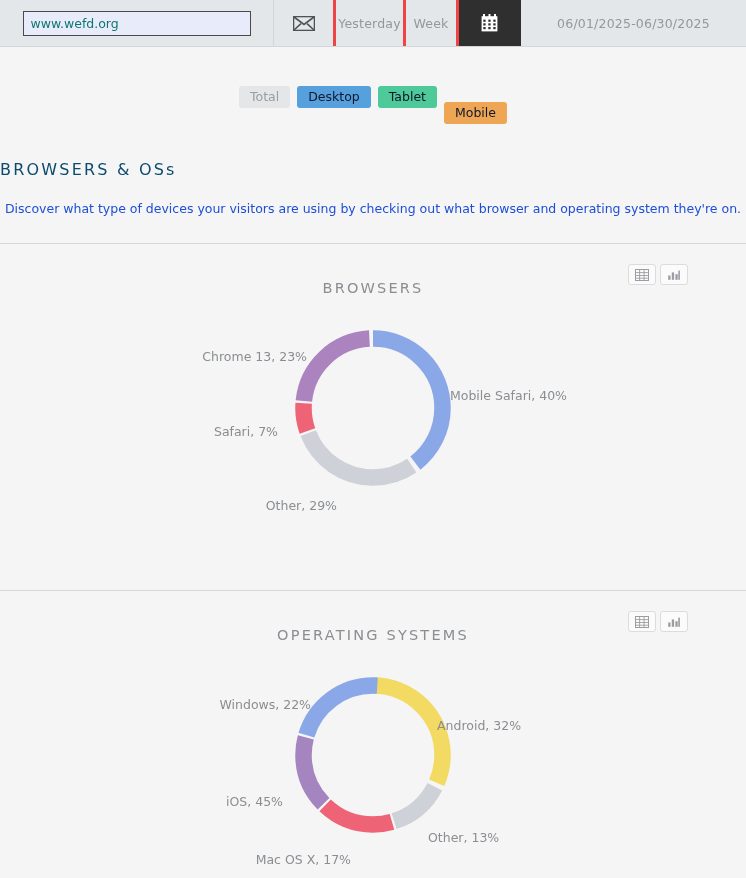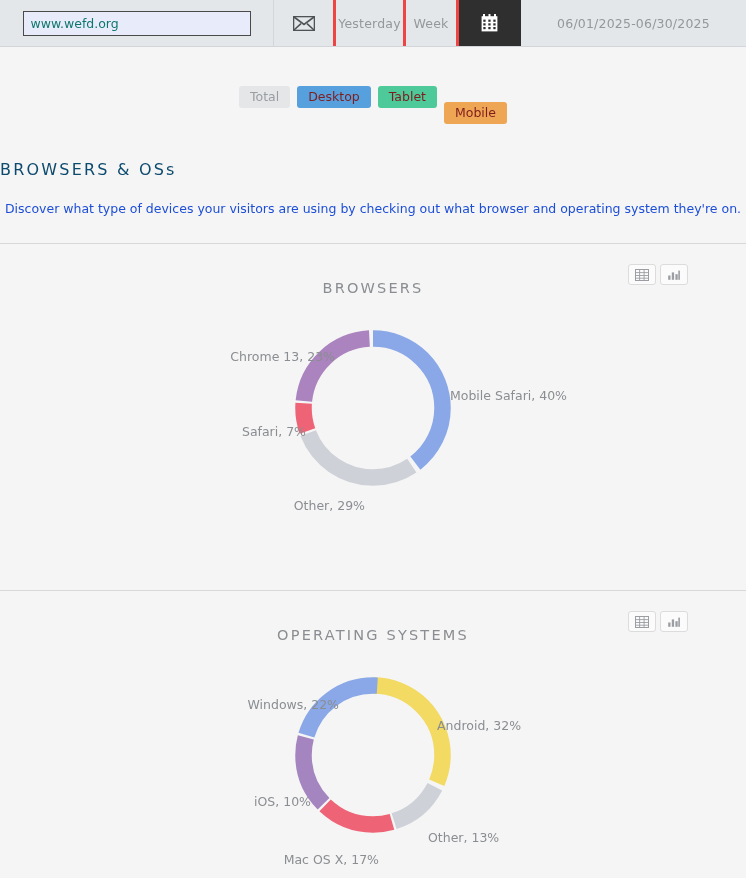--- a/index.html
+++ b/index.html
@@ -87,21 +87,21 @@
     justify-content: center;
     gap: 7px;
     padding-top: 39px;
   }
   .pill {
     height: 22px;
     line-height: 22px;
     padding: 0 11px;
     border-radius: 3px;
     font-size: 12.5px;
-    color: #7f1d1d;
+    color: #0f172a;
     text-align: center;
     cursor: pointer;
     user-select: none;
   }
   .pill-total { background: #e4e6e8; color: #9a9da1; }
   .pill-desktop { background: #57a0de; }
   .pill-tablet { background: #4ec99a; }
   .pill-mobile { background: #efa654; margin-top: 16px; }
 
   
@@ -173,21 +173,21 @@
     transform: translateX(-50%);
     top: 8px;
   }
   .donut-label {
     position: absolute;
     font-size: 12.5px;
     color: #8a8d91;
     white-space: nowrap;
   }
   .donut-label.right { text-align: left; }
-  .donut-label.left  { text-align: right; transform: translateX(-100%); margin-left: 28px; }
+  .donut-label.left  { text-align: right; transform: translateX(-100%); }
 </style>
 </head>
 <body>
 
 <div class="toolbar">
 
   <div class="url-cell">
     <input class="url-input" type="text" value="www.wefd.org" style="">
   </div>
 
@@ -315,16 +315,16 @@
           <circle r="69.5" stroke="#a485c0" stroke-dasharray="72.03 364.64" stroke-dashoffset="-272.93"></circle>
 
           <circle r="69.5" stroke="#8aa8e8" stroke-dasharray="93.87 342.80" stroke-dashoffset="-347.17"></circle>
         </g>
       </svg>
     </div>
 
     <div class="donut-label right" style="left: 437px; top: 71px;">Android, 32%</div>
     <div class="donut-label right" style="left: 428px; top: 183px;">Other, 13%</div>
     <div class="donut-label left" style="left: 351px; top: 205px;">Mac OS X, 17%</div>
-    <div class="donut-label left" style="left: 283px; top: 147px;">iOS, 10%</div>
+    <div class="donut-label left" style="left: 283px; top: 147px;">iOS, 45%</div>
     <div class="donut-label left" style="left: 311px; top: 50px;">Windows, 22%</div>
   </div>
 </div>
 
 </body></html>

